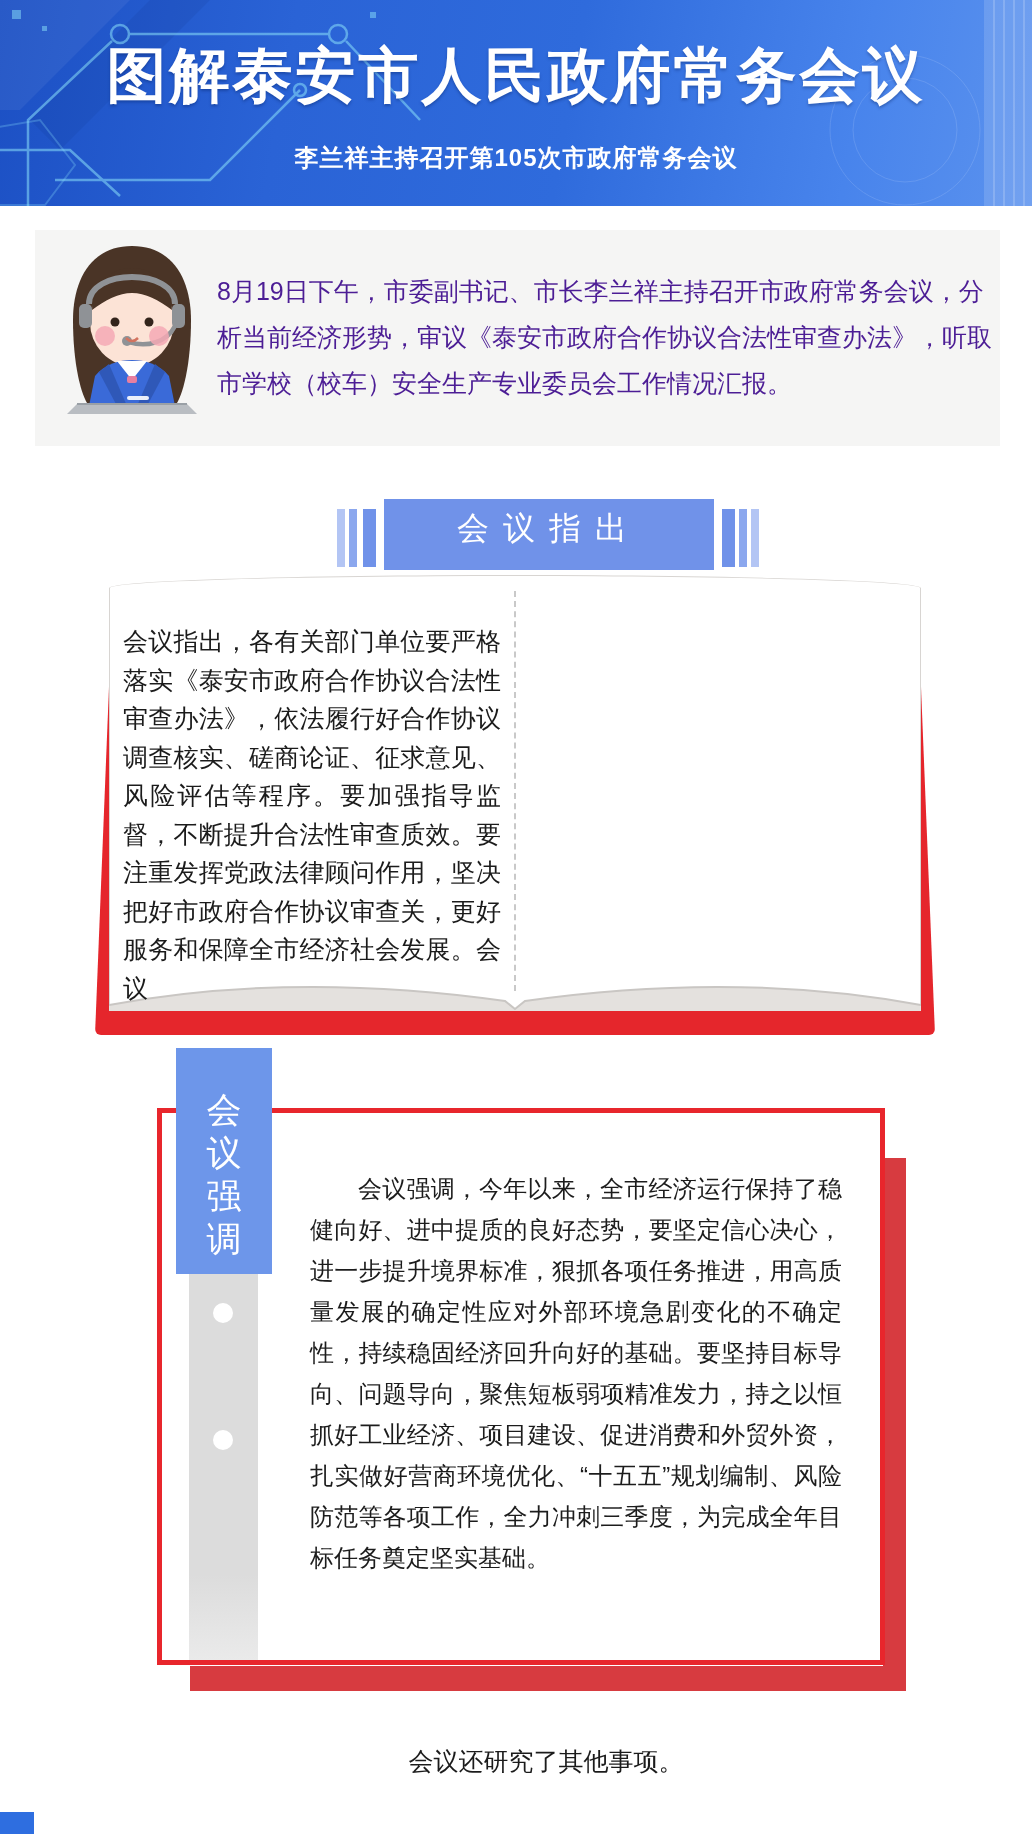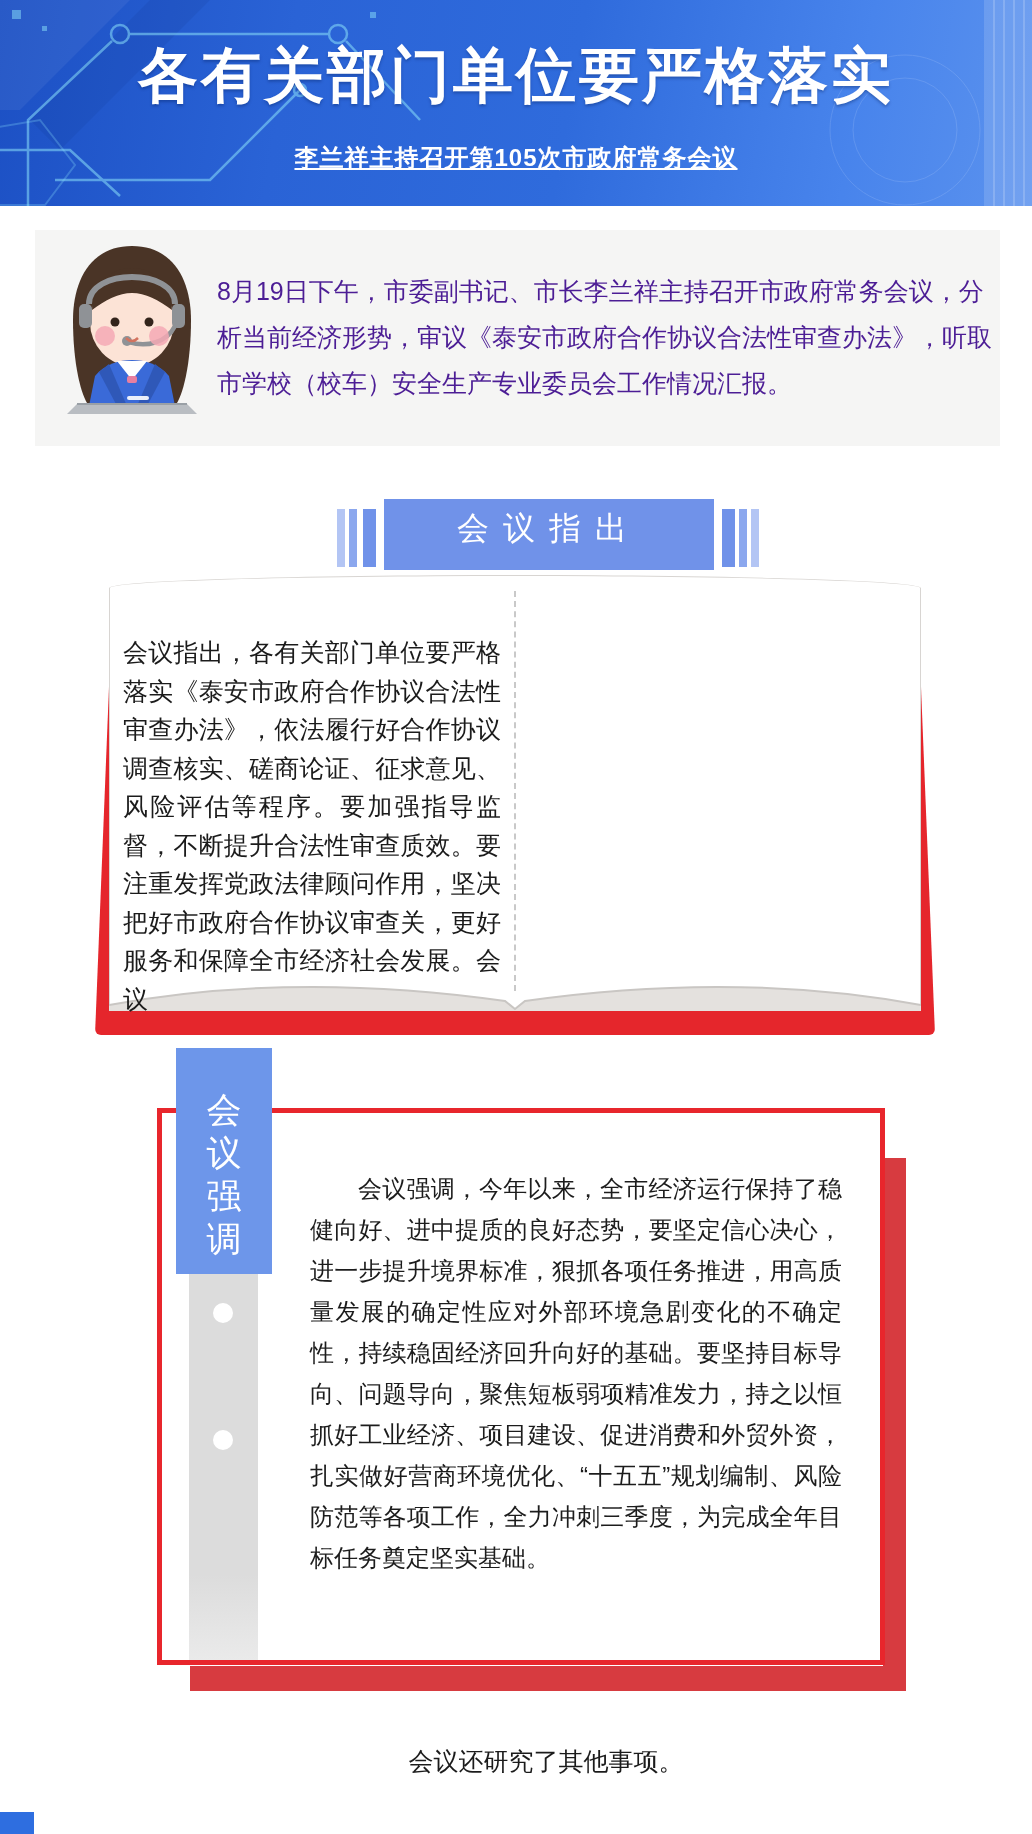--- a/index.html
+++ b/index.html
@@ -8,21 +8,21 @@
   .abs{position:absolute;}
 
   
   .header{left:0;top:0;width:1032px;height:206px;
     background:linear-gradient(100deg,#1c50c4 0%,#2a63d6 28%,#2f6bdc 55%,#4884ec 82%,#5b92ee 100%);
     overflow:hidden;}
   .header svg{position:absolute;left:0;top:0;}
   .header-title{left:0;top:36px;width:1032px;text-align:center;color:#ffffff;
     font-size:60px;font-weight:bold;letter-spacing:3px;text-shadow:0 2px 3px rgba(0,30,90,.35);}
   .header-subtitle{left:0;top:142px;width:1032px;text-align:center;color:#ffffff;
-    font-size:24px;font-weight:bold;letter-spacing:1px;text-decoration:underline;}
+    font-size:24px;font-weight:bold;letter-spacing:1px;}
 
   
   .intro{left:35px;top:230px;width:965px;height:216px;background:#f5f5f4;}
   .intro-avatar{left:12px;top:8px;width:170px;height:176px;}
   .intro-text{left:182px;top:38px;width:786px;color:#4c1d95;font-size:25px;line-height:46px;}
 
   
   .ribbon-banner{left:384px;top:499px;width:330px;height:71px;background:#7092e9;
     color:#ffffff;font-size:32px;letter-spacing:14px;text-align:center;line-height:58px;}
   .rbar{top:509px;height:58px;}
@@ -32,21 +32,21 @@
 
   
   .book{left:95px;top:575px;width:840px;height:460px;}
   .book-cover{left:0;top:112px;width:840px;height:348px;background:#e5262c;
     clip-path:polygon(14px 0,826px 0,840px 100%,0 100%);border-radius:0 0 6px 6px;}
   .book-pages{left:14px;top:0;width:812px;height:434px;background:#ffffff;
     border:1px solid #d8d5d2;border-bottom:none;box-sizing:border-box;
     border-radius:100% 100% 0 0 / 26px 26px 0 0;}
   .book-divider{left:419px;top:16px;width:0;height:400px;border-left:2px dashed #c9c9c9;}
   .book-bottom-svg{left:14px;top:390px;width:812px;height:46px;}
-  .page-text{top:47px;width:378px;color:#1b1b1b;font-size:25px;line-height:38.5px;text-align:justify;margin-top:11px;}
+  .page-text{top:47px;width:378px;color:#1b1b1b;font-size:25px;line-height:38.5px;text-align:justify;}
   .page-text.left{left:28px;}
   .page-text.right{left:438px;}
 
   
   .stress-border{left:157px;top:1108px;width:728px;height:557px;border:5px solid #e8262c;box-sizing:border-box;background:#ffffff;}
   .stress-shadow-right{left:883px;top:1158px;width:23px;height:510px;background:#d73b40;}
   .stress-shadow-bottom{left:190px;top:1666px;width:716px;height:25px;background:#d73b40;}
   .stress-tab{left:176px;top:1048px;width:96px;height:226px;background:#6d96ea;
     display:flex;flex-direction:column;align-items:center;justify-content:flex-end;
     padding-bottom:14px;box-sizing:border-box;}
@@ -103,21 +103,21 @@
         <path d="M994 0 V206"></path>
           <path d="M1004 0 V206"></path>
           <path d="M1014 0 V206"></path>
           <path d="M1024 0 V206"></path>
       </g>
       <g fill="none" stroke="#ffffff" opacity="0.12">
         <circle cx="905" cy="130" r="75"></circle>
         <circle cx="905" cy="130" r="52"></circle>
       </g>
     </svg>
-    <div class="abs header-title">各有关部门单位要严格落实</div>
+    <div class="abs header-title">图解泰安市人民政府常务会议</div>
     <div class="abs header-subtitle">李兰祥主持召开第105次市政府常务会议</div>
   </div>
 
   <div class="abs intro">
     <svg class="abs intro-avatar" viewBox="0 0 170 176">
 
       <path d="M85 8 C44 8 26 42 26 82 C26 126 34 158 42 168 L128 168 C136 158 144 126 144 82 C144 42 126 8 85 8 Z" fill="#4a3426"></path>
 
       <ellipse cx="85" cy="84" rx="42" ry="44" fill="#fce3d6"></ellipse>
 

